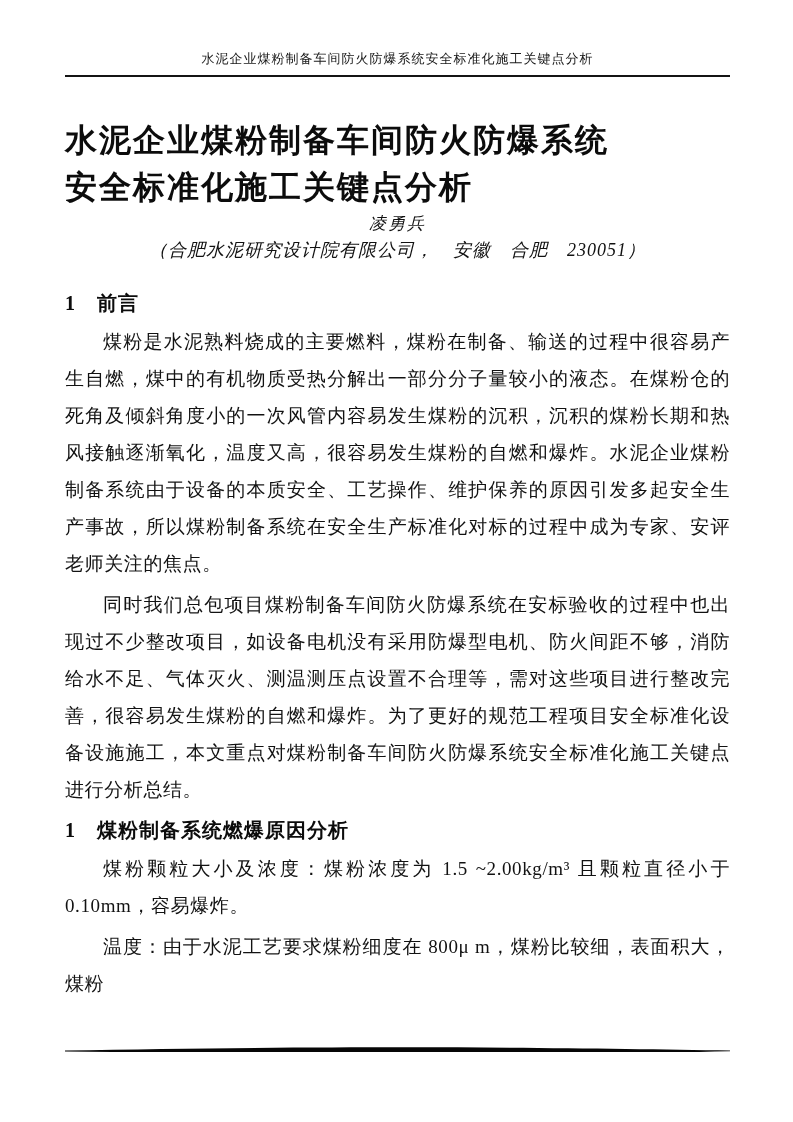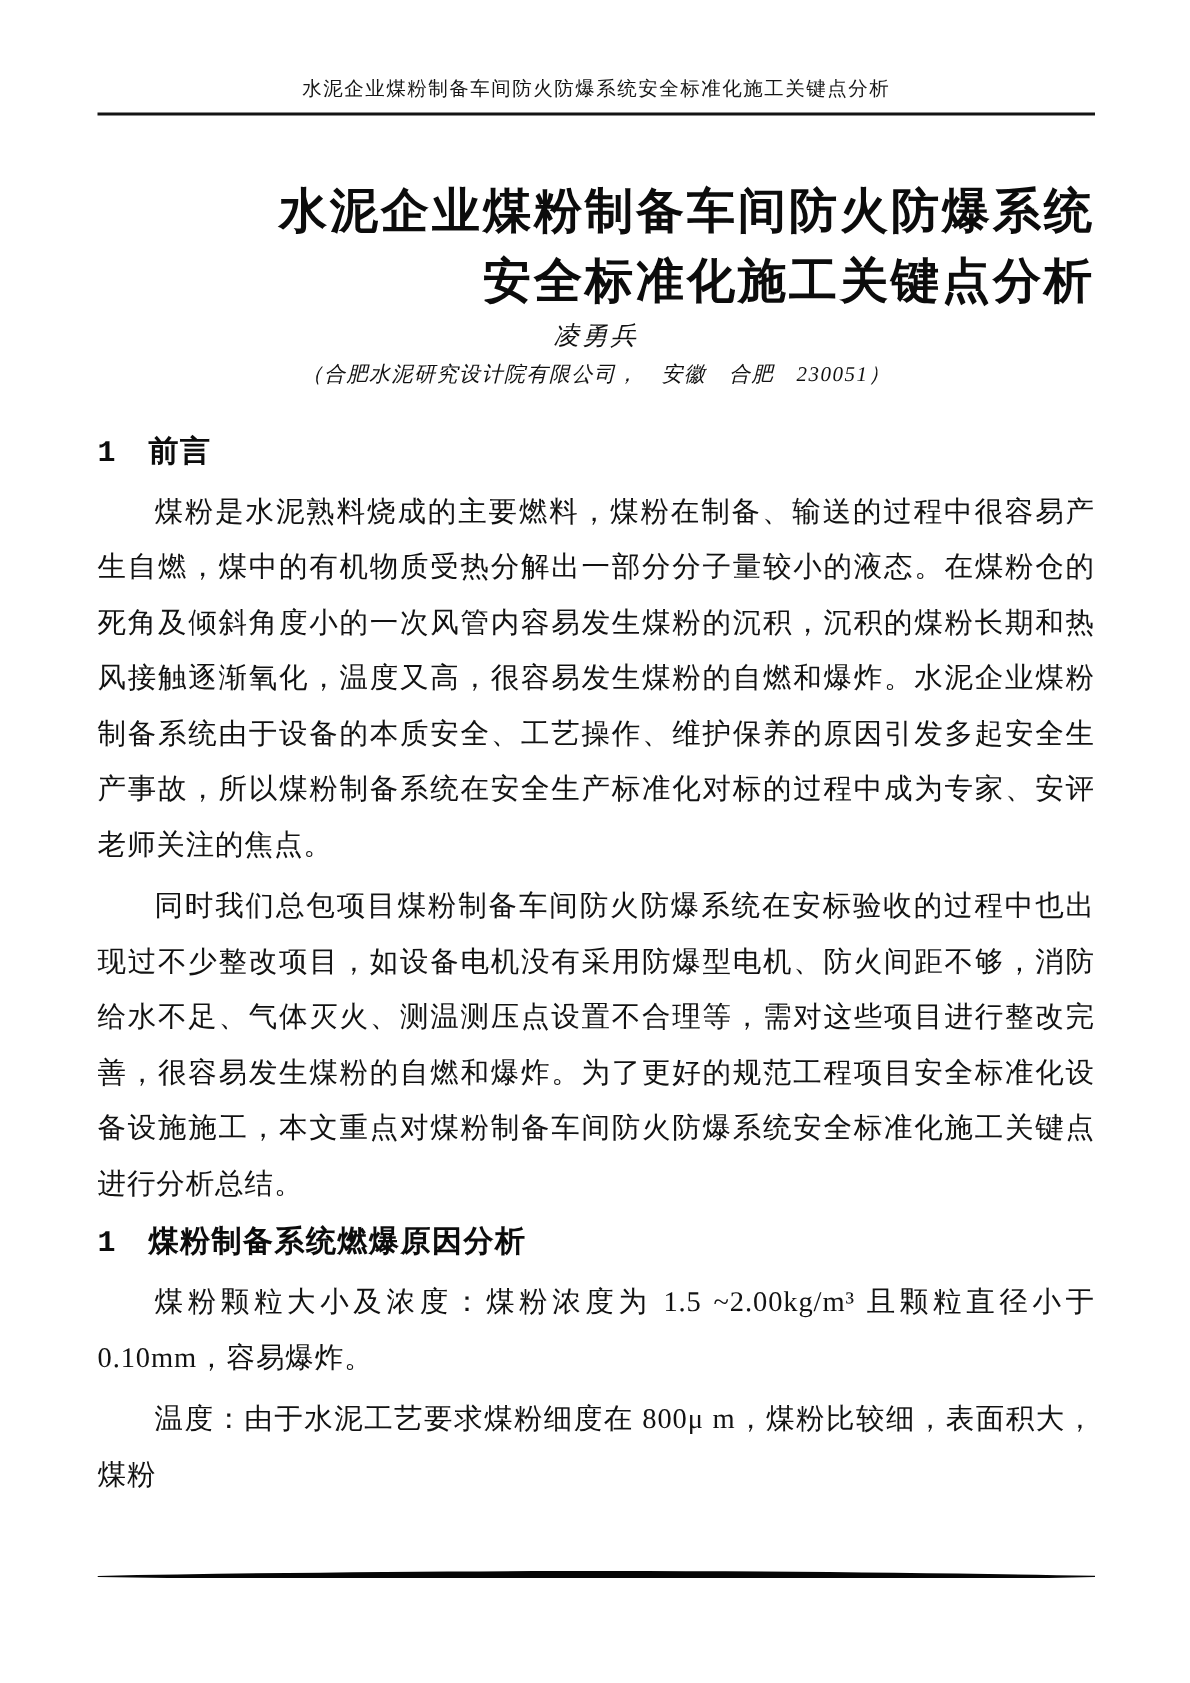--- a/index.html
+++ b/index.html
@@ -24,49 +24,49 @@
   .running-title {
     font-size: 13px;
     line-height: 18px;
     letter-spacing: 1px;
     color: #161616;
   }
 
   
   .article-title {
     margin: 40px 0 0 0;
-    text-align: right;
+    text-align: left;
     font-family: "Liberation Sans", "DejaVu Sans", sans-serif;
     font-weight: bold;
     font-size: 32px;
     line-height: 47px;
     letter-spacing: 2px;
     color: #0c0c0c;
   }
   .article-title span { display: block; }
 
   .author {
     margin-top: 0;
     text-align: center;
     font-size: 17px;
     line-height: 25px;
     letter-spacing: 2px;
     font-style: italic;
   }
   .affiliation {
     text-align: center;
-    font-size: 14px;
+    font-size: 18px;
     line-height: 29px;
     letter-spacing: 1px;
     font-style: italic;
   }
 
   
   .sec-heading {
-    font-family: Liberation Mono, monospace;
+    font-family: Liberation Serif, serif;
     font-weight: bold;
     font-size: 20px;
     line-height: 32px;
     letter-spacing: 1px;
     color: #0c0c0c;
     margin: 0;
   }
   .sec-heading.first  { margin-top: 22px; }
   .sec-heading.second { margin-top: 6px; }
 

